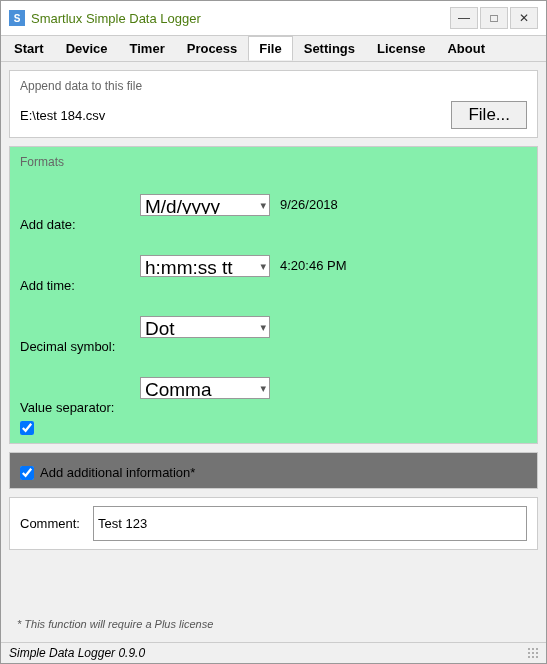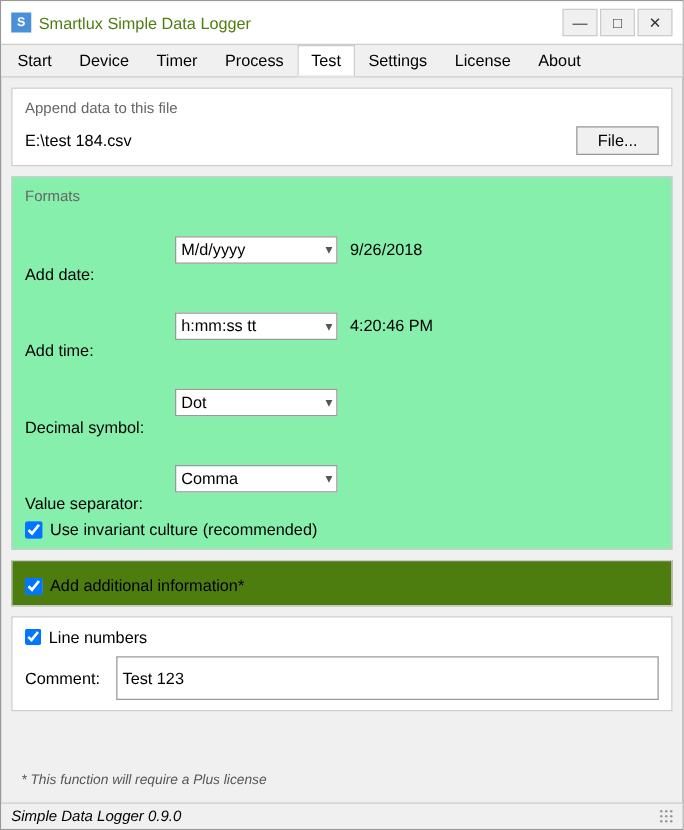--- a/index.html
+++ b/index.html
@@ -76,20 +76,21 @@
       padding: 0 2px;
       flex-shrink: 0;
     }
 
     .menu-item {
       padding: 4px 10px;
       cursor: pointer;
       font-size: 13px;
       color: #000;
       border: 1px solid transparent;
+      font-weight: bold;
     }
     .menu-item.active {
       background: #fff;
       border: 1px solid #ccc;
       border-bottom: 1px solid #f0f0f0;
       color: #000;
     }
 
     .content {
       flex: 1;
@@ -122,21 +123,21 @@
       flex: 1;
       font-size: 13px;
       color: #000;
     }
 
     .file-btn {
       padding: 3px 16px;
       background: #f0f0f0;
       border: 1px solid #999;
       cursor: pointer;
-      font-size: 13px;
+      font-size: 17px;
       color: #000;
       min-width: 60px;
     }
 
     .formats-panel {
       background: #86efac;
       border: 1px solid #ccc;
       padding: 8px 10px;
     }
 
@@ -165,21 +166,21 @@
     .format-label {
       width: 120px;
       font-size: 13px;
       color: #000;
       margin-top: 40px;
     }
 
     .format-select {
       width: 130px;
       height: 22px;
-      font-size: 13px;
+      font-size: 19px;
       border: 1px solid #999;
       background: #fff;
       padding: 1px 4px;
       appearance: none;
       -webkit-appearance: none;
       cursor: pointer;
       position: relative;
     }
 
     .select-wrapper {
@@ -216,21 +217,21 @@
       height: 14px;
       cursor: pointer;
     }
 
     .checkbox-label {
       font-size: 13px;
       color: #000;
     }
 
     .additional-panel {
-      background: #4d7c0f;
+      background: #737373;
       border: 1px solid #ccc;
       padding: 8px 10px;
     }
 
     .line-numbers-row {
       display: flex;
       align-items: center;
       gap: 6px;
       margin-bottom: 8px;
     }
@@ -309,21 +310,21 @@
       <button class="title-btn">□</button>
       <button class="title-btn close">✕</button>
     </div>
   </div>
 
   <div class="menu-bar">
     <div class="menu-item">Start</div>
     <div class="menu-item">Device</div>
     <div class="menu-item">Timer</div>
     <div class="menu-item">Process</div>
-    <div class="menu-item active">Test</div>
+    <div class="menu-item active">File</div>
     <div class="menu-item">Settings</div>
     <div class="menu-item">License</div>
     <div class="menu-item">About</div>
   </div>
 
   <div class="content">
 
     <div class="panel">
       <div class="panel-title">Append data to this file</div>
       <div class="file-row">
@@ -379,36 +380,31 @@
             <option>Comma</option>
             <option>Semicolon</option>
             <option>Tab</option>
           </select>
         </div>
       </div>
 
       
       <div class="checkbox-row">
         <input type="checkbox" id="invariant" checked="" style="">
-        <label class="checkbox-label" for="invariant">Use invariant culture (recommended)</label>
       </div>
     </div>
 
     <div class="additional-panel panel">
       <div class="checkbox-row">
         <input type="checkbox" id="additional" checked="" style="">
         <label class="checkbox-label" for="additional">Add additional information*</label>
       </div>
     </div>
 
     <div class="panel">
-      <div class="line-numbers-row">
-        <input type="checkbox" id="linenumbers" checked="" style="">
-        <label class="checkbox-label" for="linenumbers">Line numbers</label>
-      </div>
       <div class="comment-row">
         <span class="comment-label">Comment:</span>
         <input class="comment-input" type="text" value="Test 123" style="">
       </div>
     </div>
 
     <div class="spacer"></div>
 
     <div class="footer-note">* This function will require a Plus license</div>
   </div>

